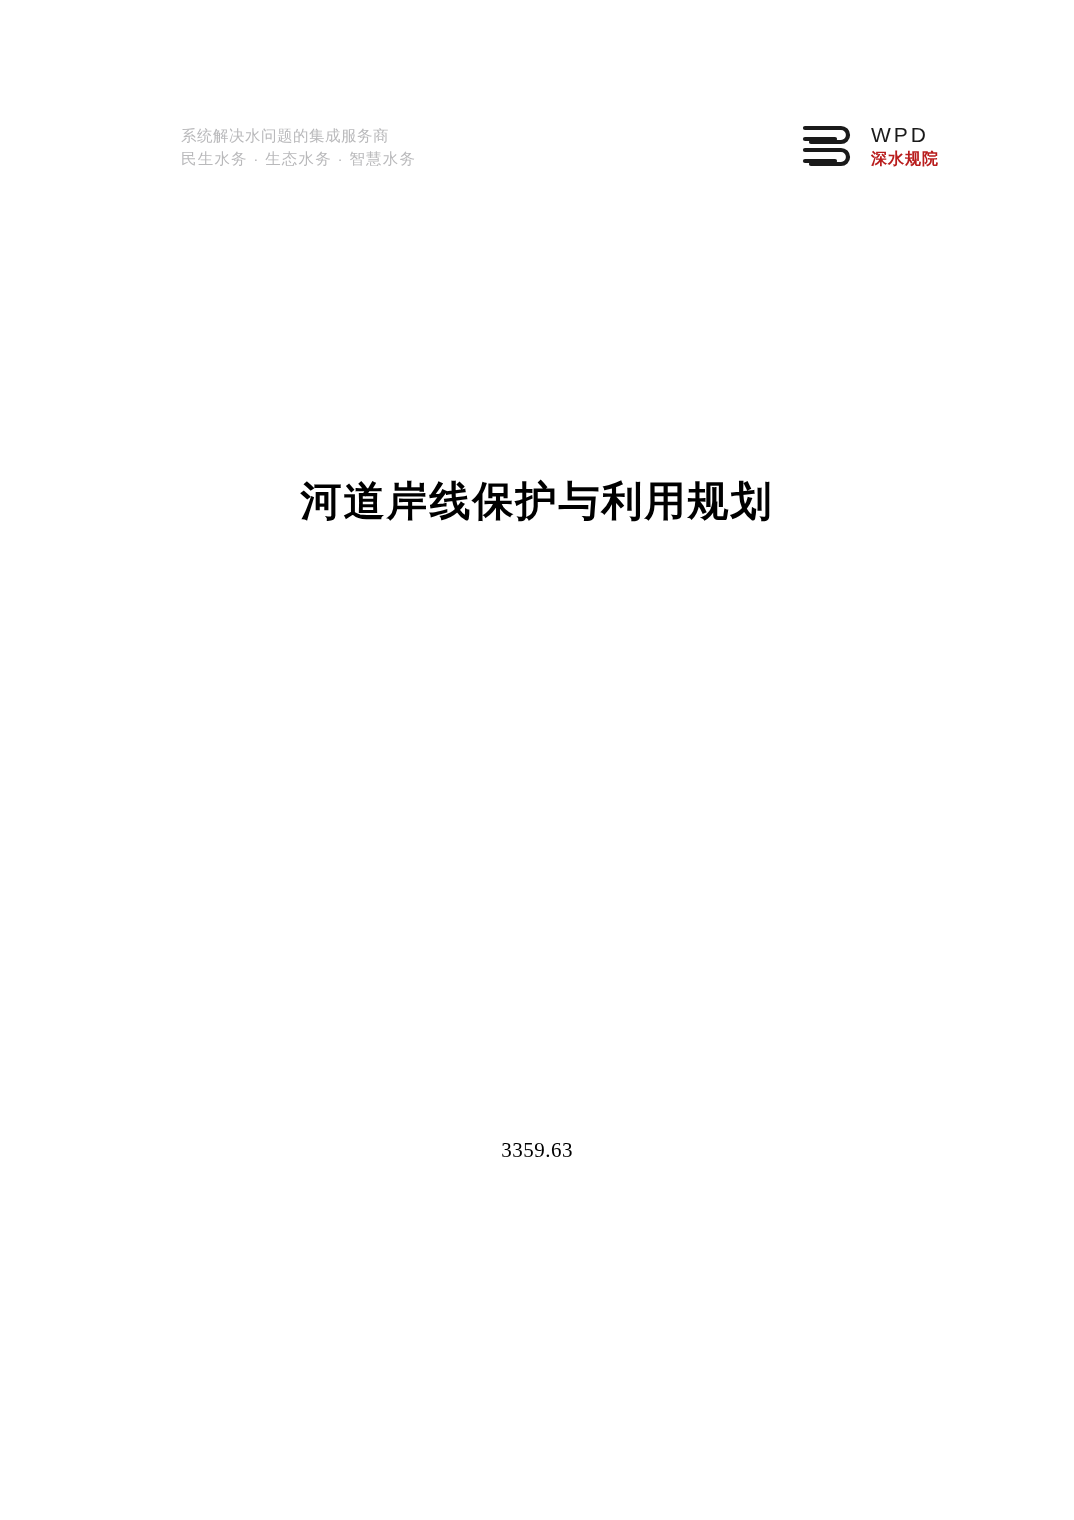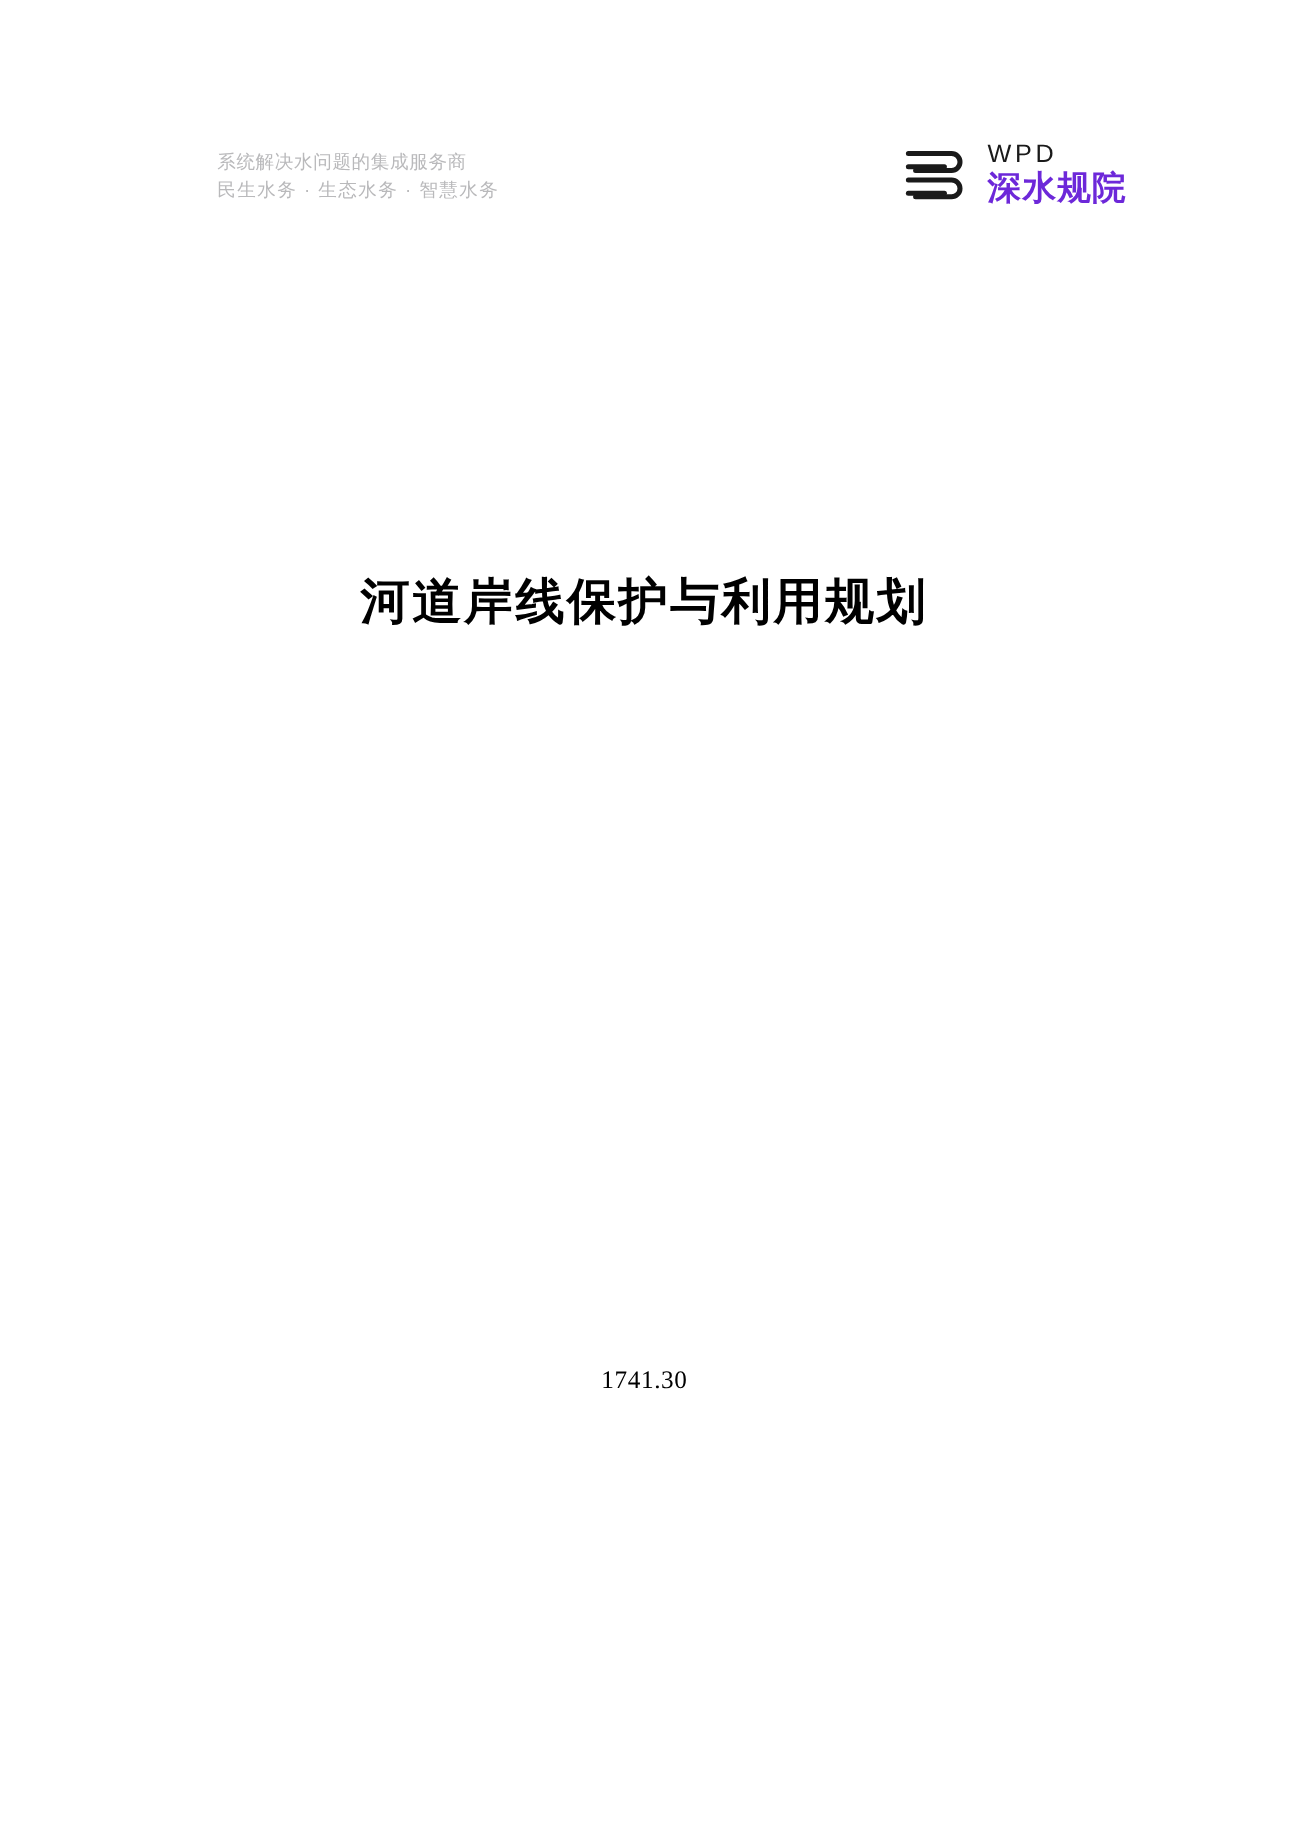--- a/index.html
+++ b/index.html
@@ -69,23 +69,23 @@
   }
   .brand-text .en {
     font-family: "Liberation Sans", "DejaVu Sans", sans-serif;
     font-size: 21px;
     letter-spacing: 3px;
     color: #1a1a1a;
     font-weight: 500;
   }
   .brand-text .cn {
     font-family: Liberation Mono, monospace;
-    font-size: 28px;
+    font-size: 16px;
     letter-spacing: 1px;
-    color: #6d28d9;
+    color: #b91c1c;
     margin-top: 7px;
     font-weight: 700;
   }
 
   
   .title-block {
     position: absolute;
     top: 470px;
     left: 0;
     width: 100%;
@@ -160,16 +160,16 @@
       </span>
     </div>
 
   </div>
 
   <div class="title-block">
     <div class="title-line">河道岸线保护与利用规划</div>
   </div>
 
   <div class="footer-block">
-    <div class="date-line">1741.30</div>
+    <div class="date-line">3359.63</div>
   </div>
 
 </div>
 
 </body></html>

